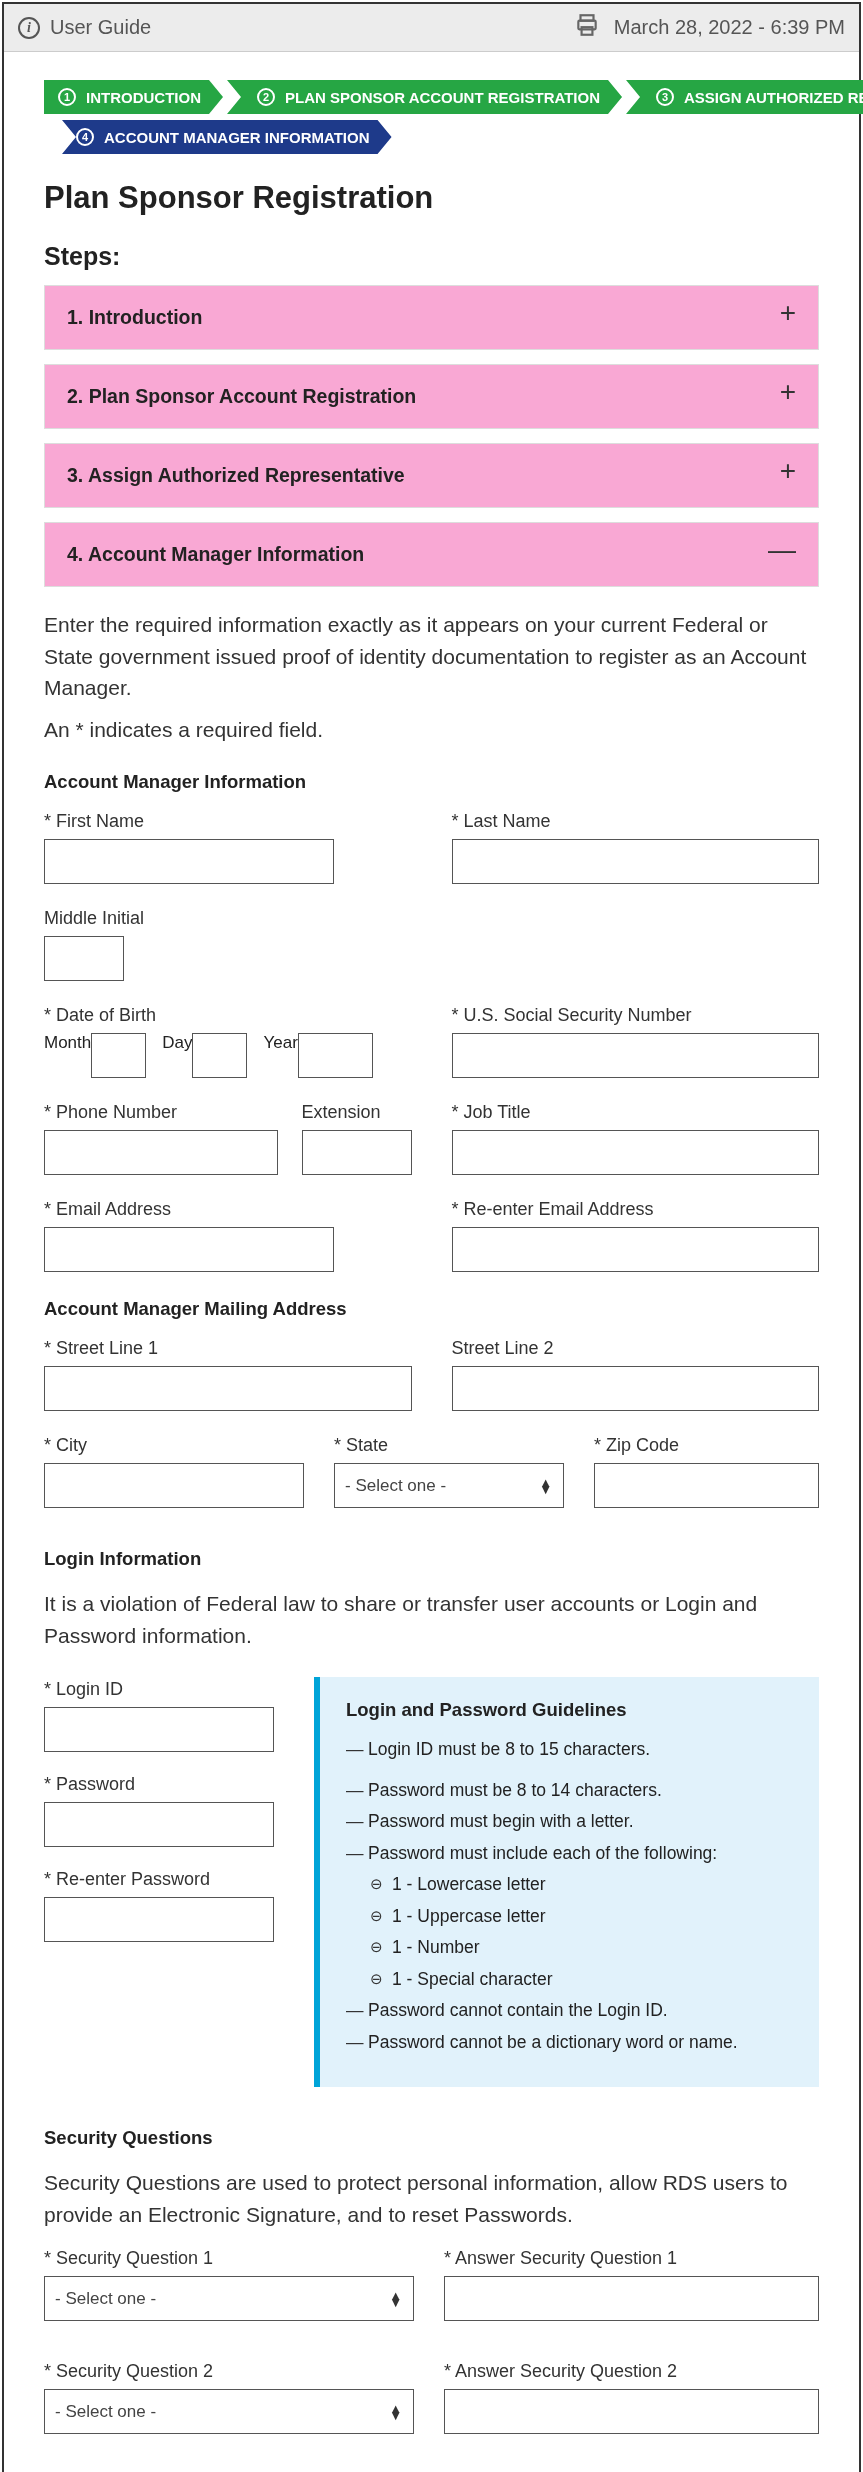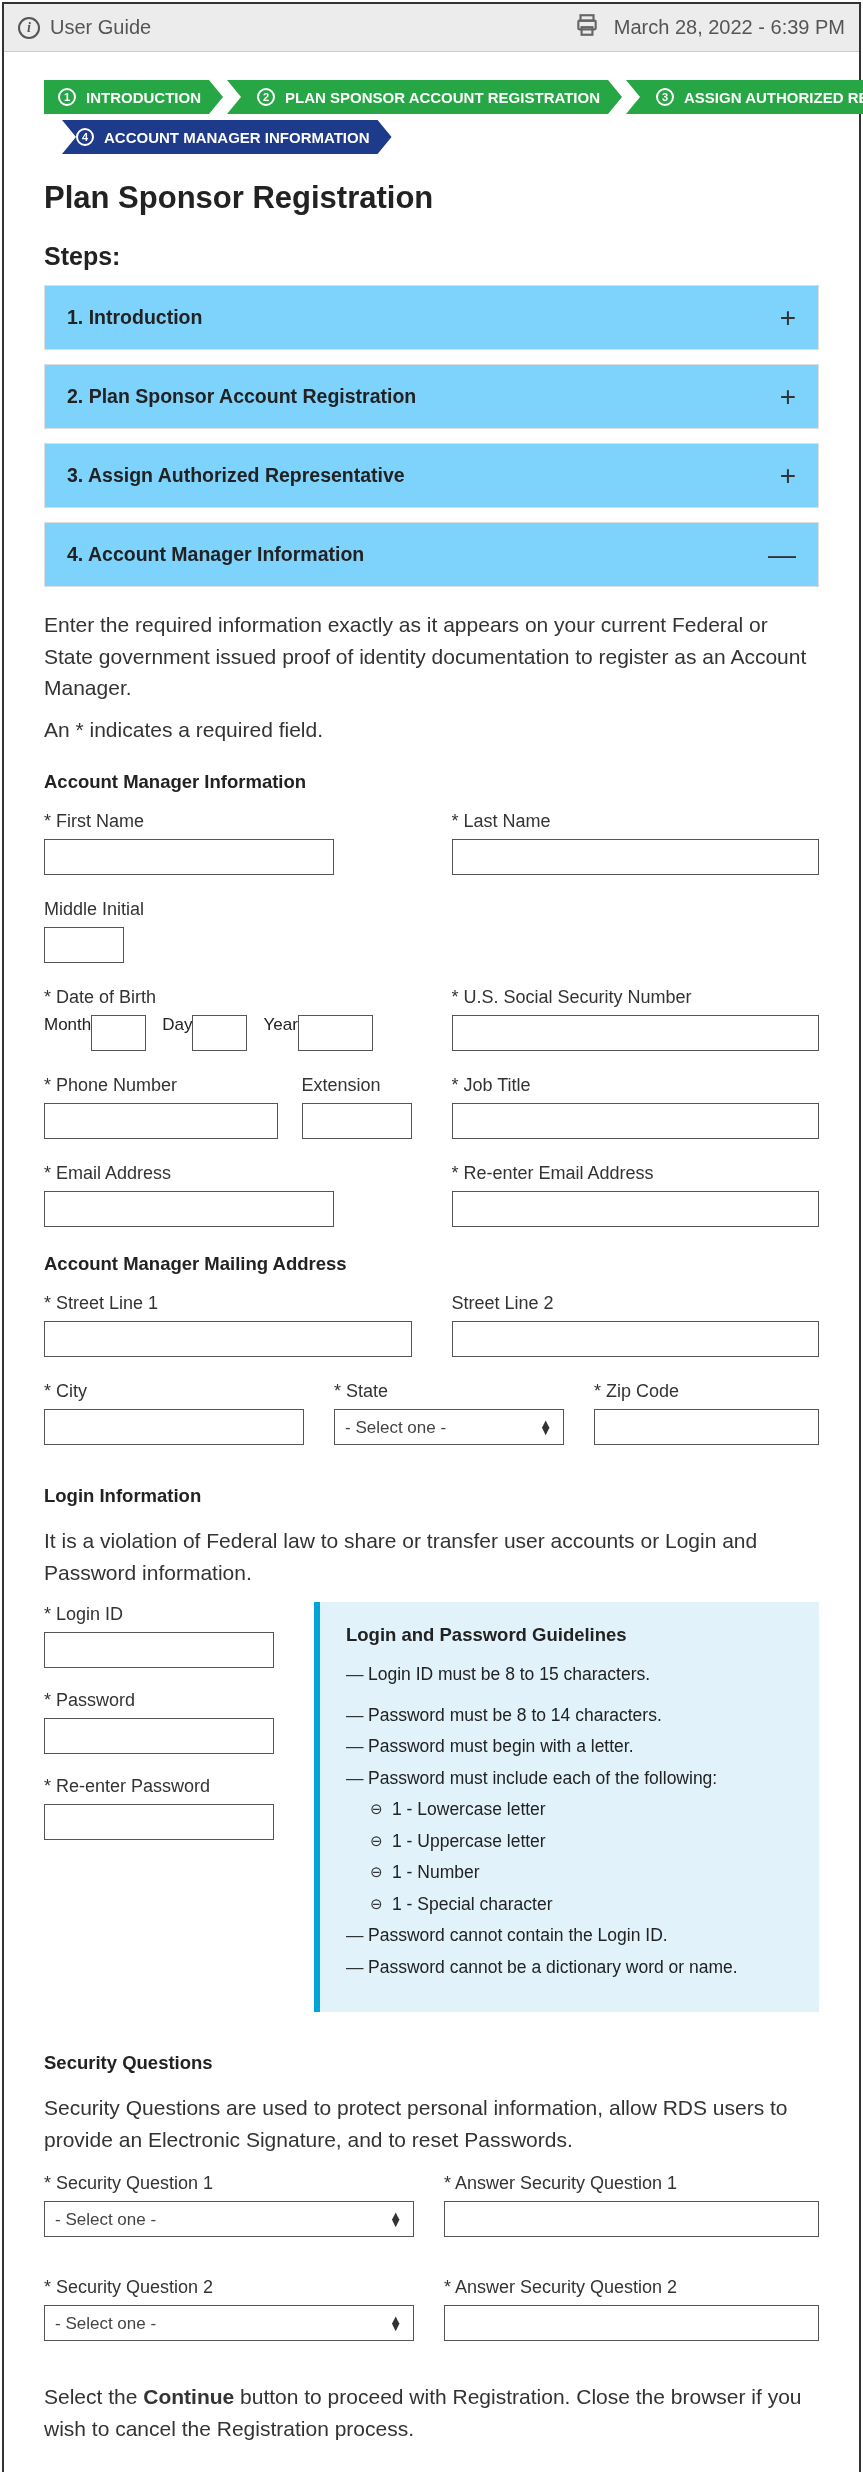--- a/index.html
+++ b/index.html
@@ -71,25 +71,25 @@
     font-size: 11px;
     margin-right: 10px;
   }
   h1.page-title {
     font-size: 31px;
     font-weight: 700;
     margin-bottom: 26px;
   }
   .steps-label { font-weight: 700; font-size: 25px; margin-bottom: 14px; }
   .accordion-item {
-    background: #7dd3fc;
+    background: #f9a8d4;
     border: 1px solid #ddd;
     padding: 20px 22px;
     display: flex;
-    align-items: center;
+    align-items: flex-start;
     margin-bottom: 14px;
     font-weight: 700;
     font-size: 19.5px;
   }
   .accordion-item .acc-title { flex: 1; }
   .acc-icon { font-size: 28px; color: #333; font-weight: 300; line-height: 0.5; }
   .instruction { margin: 22px 0 10px 0; font-size: 21px; line-height: 1.5; color:#333; }
   .instruction.small { margin-top: 10px; }
   .section-head {
     font-weight: 700;
@@ -105,21 +105,21 @@
   .col.half { flex: 0 0 calc(50% - 20px); }
   label, .lbl {
     display: block;
     font-size: 18px;
     color: #333;
     margin-bottom: 7px;
   }
   .req::before { content: "* "; }
   input[type=text], input[type=password], select {
     border: 1px solid #555;
-    height: 36px;
+    height: 45px;
     width: 100%;
     padding: 4px 10px;
     font-size: 17px;
     background: #fff;
   }
   .w-sm { width: 70px !important; }
   .select-wrap {
     position: relative;
   }
   .select-wrap select {
@@ -364,21 +364,21 @@
       </div>
       <div>
         <label class="req">Zip Code</label>
         <input type="text" style="">
       </div>
     </div>
 
     <div class="section-head" style="margin-top:40px">Login Information</div>
     <p class="instruction" style="margin-top:6px">It is a violation of Federal law to share or transfer user accounts or Login and Password information.</p>
 
-    <div class="login-row" style="margin-top:16px">
+    <div class="login-row" style="margin-top:28px">
       <div class="login-left">
         <div style="margin-bottom:22px">
           <label class="req">Login ID</label>
           <input type="text" style="">
         </div>
         <div style="margin-bottom:22px">
           <label class="req">Password</label>
           <input type="password" style="">
         </div>
         <div>

